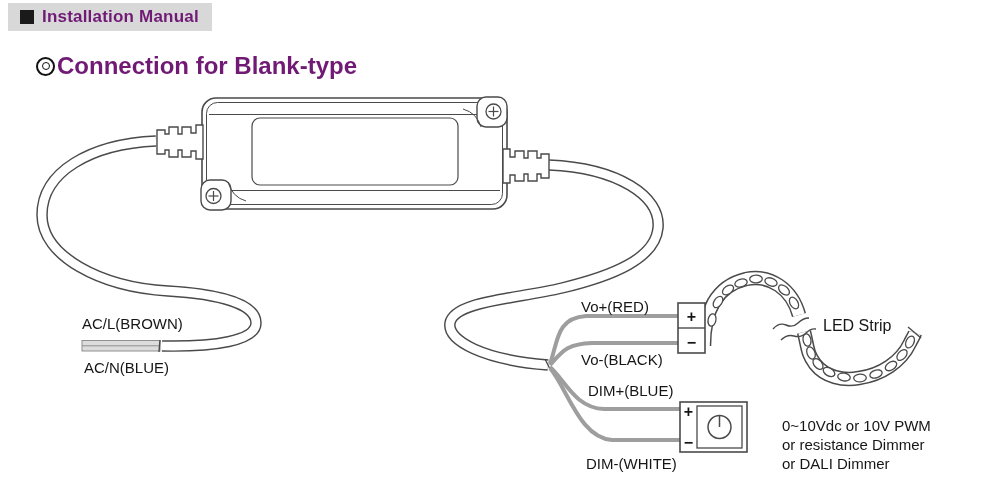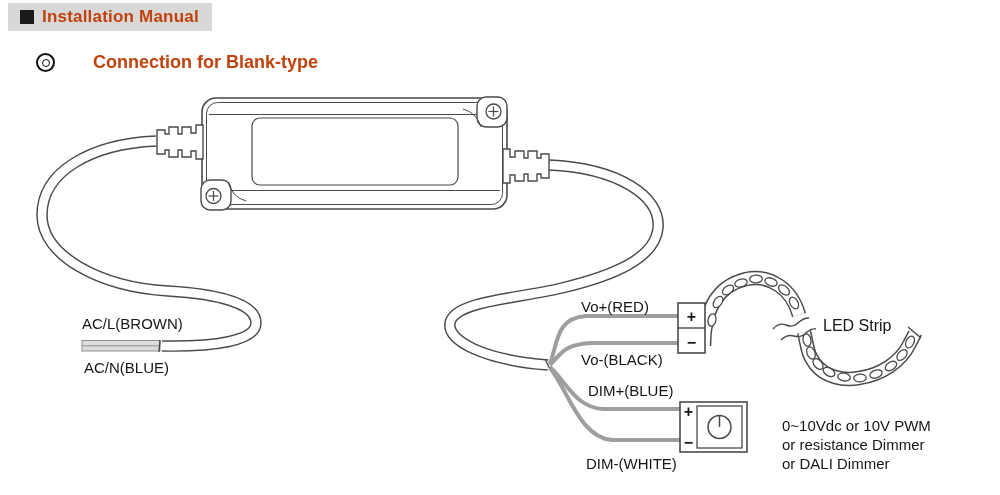--- a/index.html
+++ b/index.html
@@ -1,26 +1,26 @@
 <!DOCTYPE html>
 <html><head>
 <meta charset="utf-8">
 <style>
   html,body{margin:0;padding:0;background:#ffffff;}
   .canvas{position:relative;width:1000px;height:495px;background:#ffffff;overflow:hidden;
-          font-family:"Liberation Sans",sans-serif;color:#c2410c;}
+          font-family:"Liberation Sans",sans-serif;color:#701a75;}
   .title-bar{position:absolute;left:8px;top:3px;width:204px;height:28px;background:#d8d8d8;
              display:flex;align-items:center;gap:8px;padding-left:12px;box-sizing:border-box;}
   .sq{width:14px;height:14px;background:#1a1a1a;display:inline-block;flex:0 0 auto;}
   .title-text{font-size:17px;font-weight:bold;letter-spacing:0.2px;white-space:nowrap;}
   .subtitle{position:absolute;left:36px;top:52px;display:flex;align-items:center;gap:2px;}
   .bullseye{width:15px;height:15px;border:2px solid #111;border-radius:50%;
             display:flex;align-items:center;justify-content:center;flex:0 0 auto;}
   .bullseye .inner{width:6px;height:6px;border:1.6px solid #111;border-radius:50%;}
-  .subtitle-text{font-size:18px;font-weight:bold;white-space:nowrap;margin-left:36px;}
+  .subtitle-text{font-size:24px;font-weight:bold;white-space:nowrap;}
   svg{position:absolute;left:0;top:0;}
   .lbl{font-family:"Liberation Sans",sans-serif;font-size:15px;fill:#161616;}
   .lbl16{font-family:"Liberation Sans",sans-serif;font-size:16px;fill:#161616;}
   .sign{font-family:"Liberation Sans",sans-serif;font-size:16px;font-weight:bold;fill:#161616;text-anchor:middle;}
   .ln{stroke:#4a4a4a;fill:none;}
   .fw{fill:#ffffff;stroke:#4a4a4a;}
 </style>
 </head>
 <body>
 

